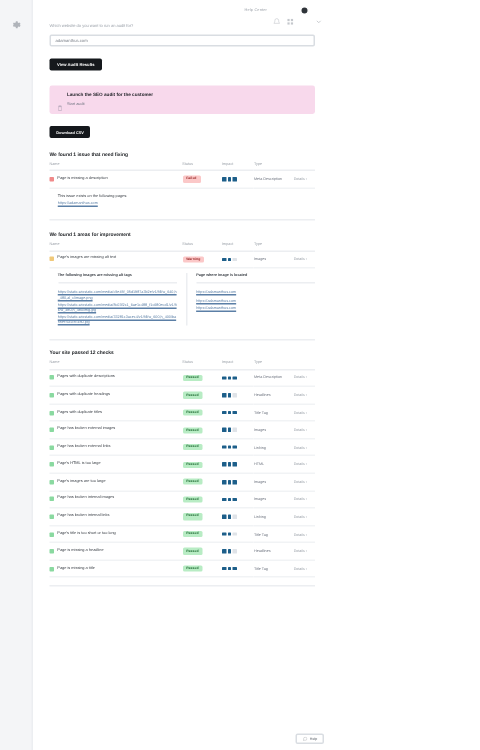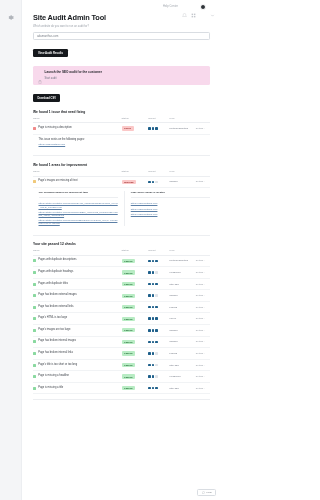--- a/index.html
+++ b/index.html
@@ -174,21 +174,20 @@
       <span class="tb-avatar"></span>
       <span class="tb-ico">
         <svg viewBox="0 0 24 24" width="5" height="5" fill="none" stroke="#8b919a" stroke-width="3">
           <path d="M6 9l6 6 6-6"></path>
         </svg>
       </span>
     </div>
 
     <div class="page">
 
-      <div class="h1">Site Audit Admin Tool</div>
       <div class="sub">Which website do you want to run an audit for?</div>
 
       <div class="field">
         <span class="field-val" placeholder="Enter website URL">adamanthus.com</span>
       </div>
 
       <div class="btn-dark">View Audit Results</div>
 
       
       <div class="alert">

